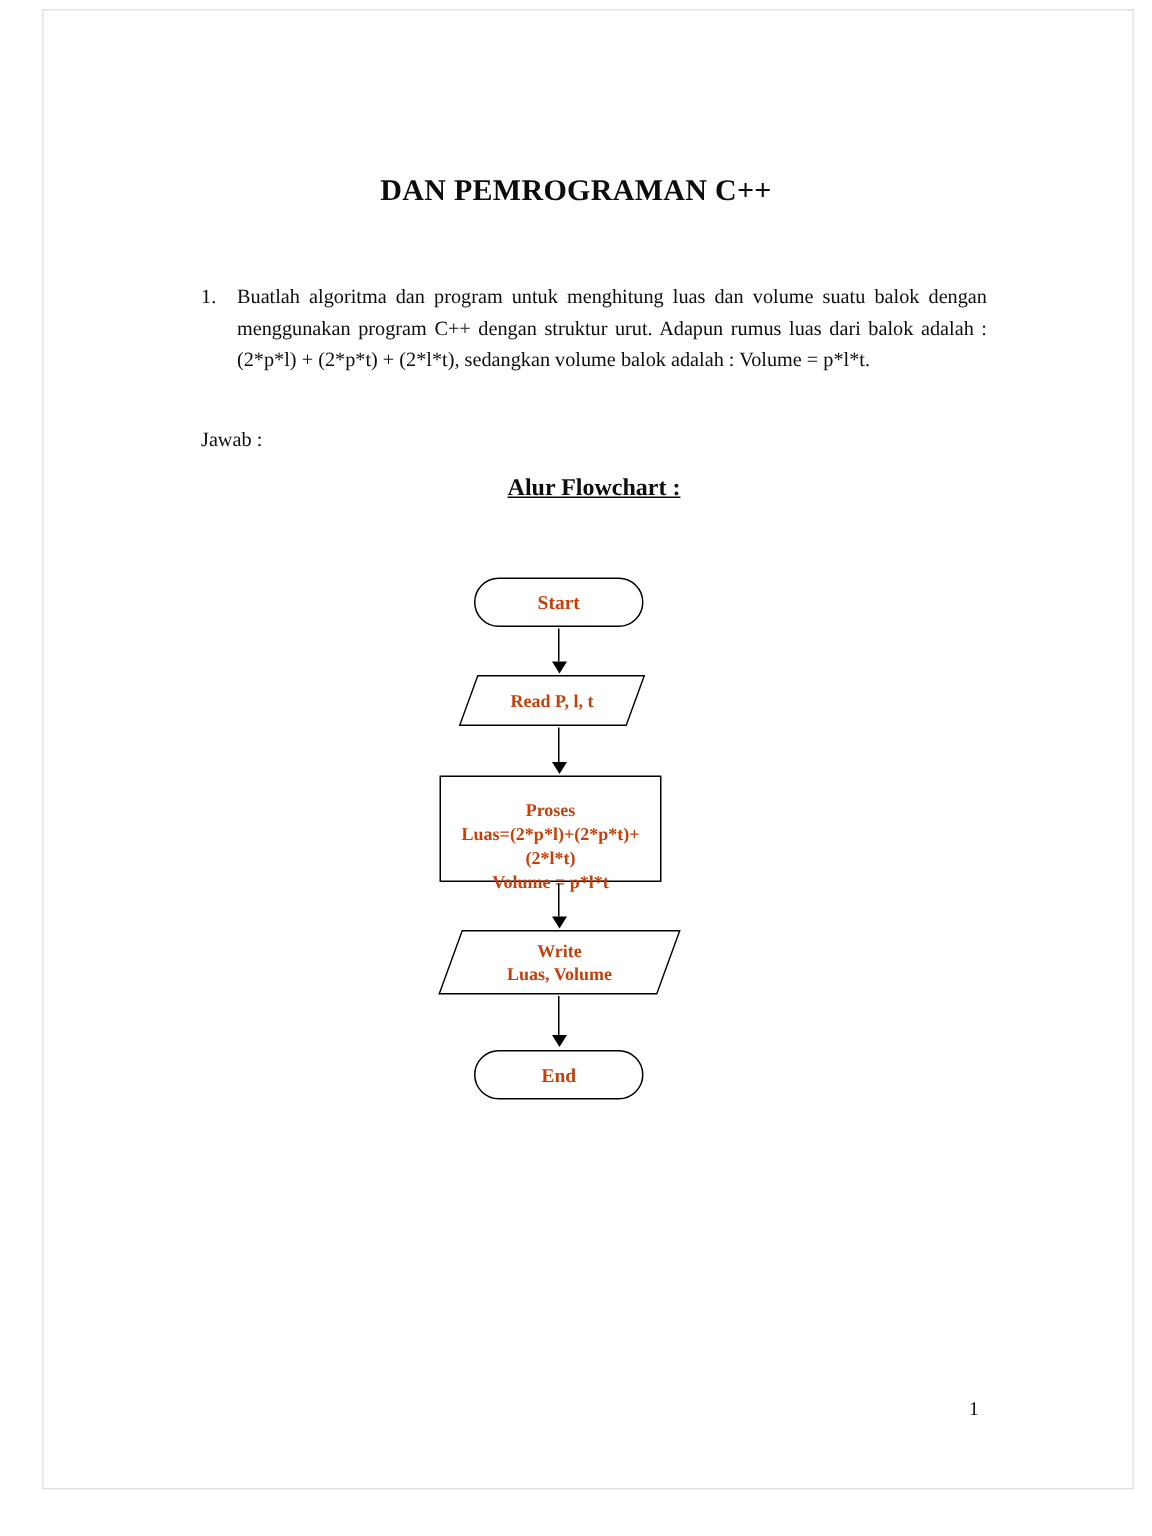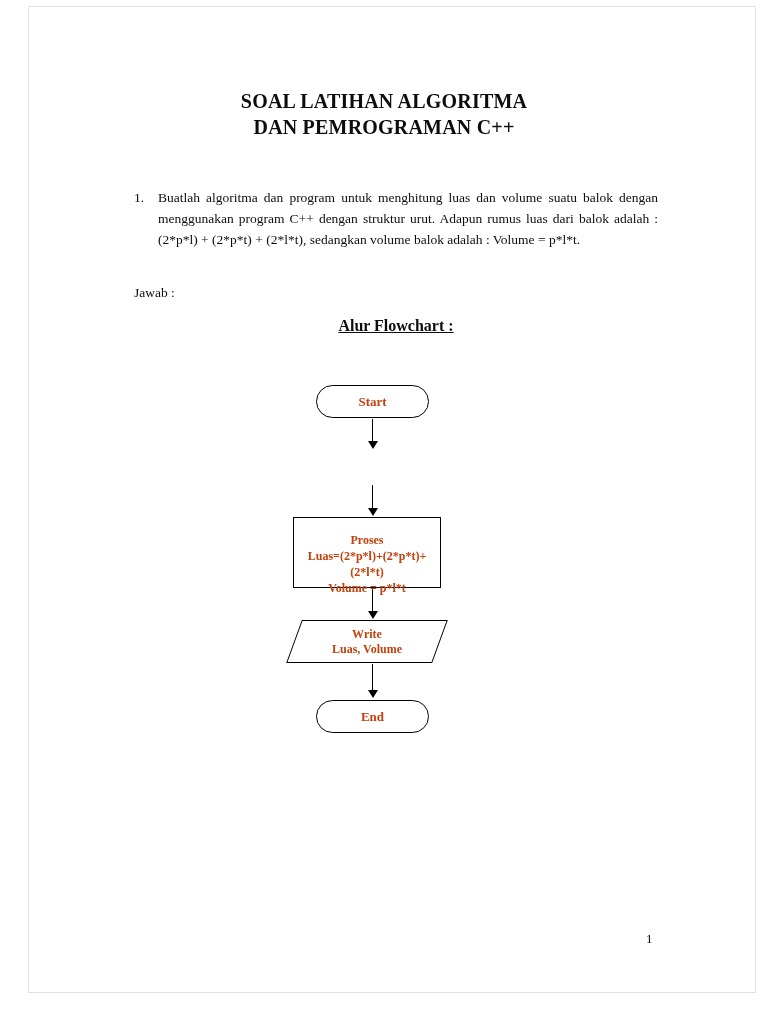--- a/index.html
+++ b/index.html
@@ -149,21 +149,21 @@
   }
 </style>
 </head>
 <body>
 
 <div class="page">
 
   <div class="scan-edge"></div>
 
   <div class="title">
-    <span>SOAL LATIHAN ALGORITMA</span><br>
+    <br>
     <span>DAN PEMROGRAMAN C++</span>
   </div>
 
   <div class="question">
     <span class="qnum">1.</span>
     <div class="qtext">Buatlah algoritma dan program untuk menghitung luas dan volume suatu balok dengan menggunakan program C++ dengan struktur urut. Adapun rumus luas dari balok adalah : (2*p*l) + (2*p*t) + (2*l*t), sedangkan volume balok adalah : Volume = p*l*t.</div>
   </div>
 
   <div class="jawab">Jawab :</div>
 
@@ -173,37 +173,41 @@
 
     <div class="node stadium" style="left:316px; top:385px; width:113px; height:33px;">
       <span>Start</span>
     </div>
 
     <div class="arrow" style="left:366px; top:419px; height:30px;">
       <div class="line"></div>
       <div class="head"></div>
     </div>
 
+    <div class="node para" style="left:312px; top:450px; width:112px; height:34px;">
+      <div class="skew"></div>
+      <div class="label">Read P, l, t</div>
+    </div>
 
     <div class="arrow" style="left:366px; top:485px; height:31px;">
       <div class="line"></div>
       <div class="head"></div>
     </div>
 
     <div class="node rect" style="left:293px; top:517px; width:148px; height:71px;">Proses
 Luas=(2*p*l)+(2*p*t)+
 (2*l*t)
 Volume = p*l*t</div>
 
     <div class="arrow" style="left:366px; top:589px; height:30px;">
       <div class="line"></div>
       <div class="head"></div>
     </div>
 
-    <div class="node para" style="left:294px; top:620px; width:146px; height:43px;">
+    <div class="node para" style="left:300px; top:620px; width:146px; height:43px;">
       <div class="skew"></div>
       <div class="label">Write
 Luas, Volume</div>
     </div>
 
     <div class="arrow" style="left:366px; top:664px; height:34px;">
       <div class="line"></div>
       <div class="head"></div>
     </div>
 

